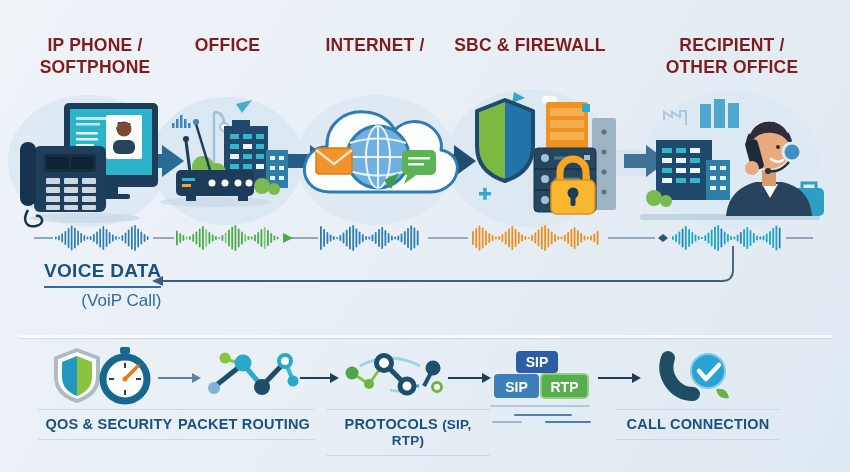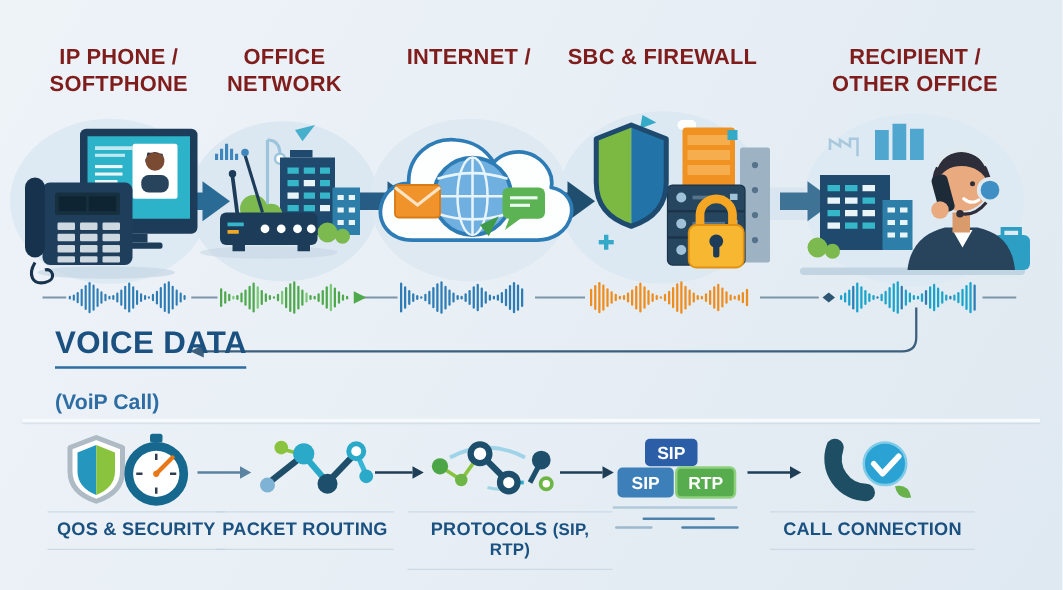--- a/index.html
+++ b/index.html
@@ -10,24 +10,24 @@
     position:relative;
   }
   .stage-header{
     position:absolute;top:34px;text-align:center;
     font-weight:bold;font-size:17.5px;line-height:22px;
     color:#7f1d1d;letter-spacing:.2px;
   }
   #scene{position:absolute;left:0;top:0;}
   .voice-block{position:absolute;left:44px;top:260px;}
   .voice-label{
-    display:inline-block;font-weight:bold;font-size:25px;color:#1a5180;
+    display:inline-block;font-weight:bold;font-size:19px;color:#1a5180;
     border-bottom:2.5px solid #2d6da3;padding-bottom:4px;letter-spacing:.3px;
   }
-  .voice-sub{font-size:17px;color:#2d6da3;margin-top:17px;font-weight:700;}
+  .voice-sub{font-size:17px;color:#2d6da3;margin-top:3px;font-weight:400;text-align:right;}
   .divider{
     position:absolute;left:18px;top:335px;width:814px;height:2.5px;
     background:#f6fafc;box-shadow:0 1px 1px rgba(160,185,205,.35);
   }
   .b-label{
     position:absolute;top:398px;text-align:center;
     font-weight:bold;font-size:14.5px;color:#1a5180;letter-spacing:.2px;
     border-top:1.5px solid rgba(190,208,222,.65);
     border-bottom:1.5px solid rgba(190,208,222,.65);
     padding:6px 4px 7px;
@@ -535,21 +535,20 @@
     <path d="M716,389 q11,-2 13,9 q-11,2 -13,-9 Z" fill="#68b14b"></path>
   </g>
 </svg>
 
 <div class="stage-header" style="left:22px;width:146px">
   <div>IP PHONE /</div>
   <div>SOFTPHONE</div>
 </div>
 <div class="stage-header" style="left:160px;width:135px">
   <div>OFFICE</div>
-  <div>NETWORK</div>
 </div>
 <div class="stage-header" style="left:305px;width:140px">
   <div>INTERNET /</div>
 </div>
 <div class="stage-header" style="left:440px;width:180px">
   <div>SBC &amp; FIREWALL</div>
 </div>
 <div class="stage-header" style="left:648px;width:168px">
   <div>RECIPIENT /</div>
   <div>OTHER OFFICE</div>

